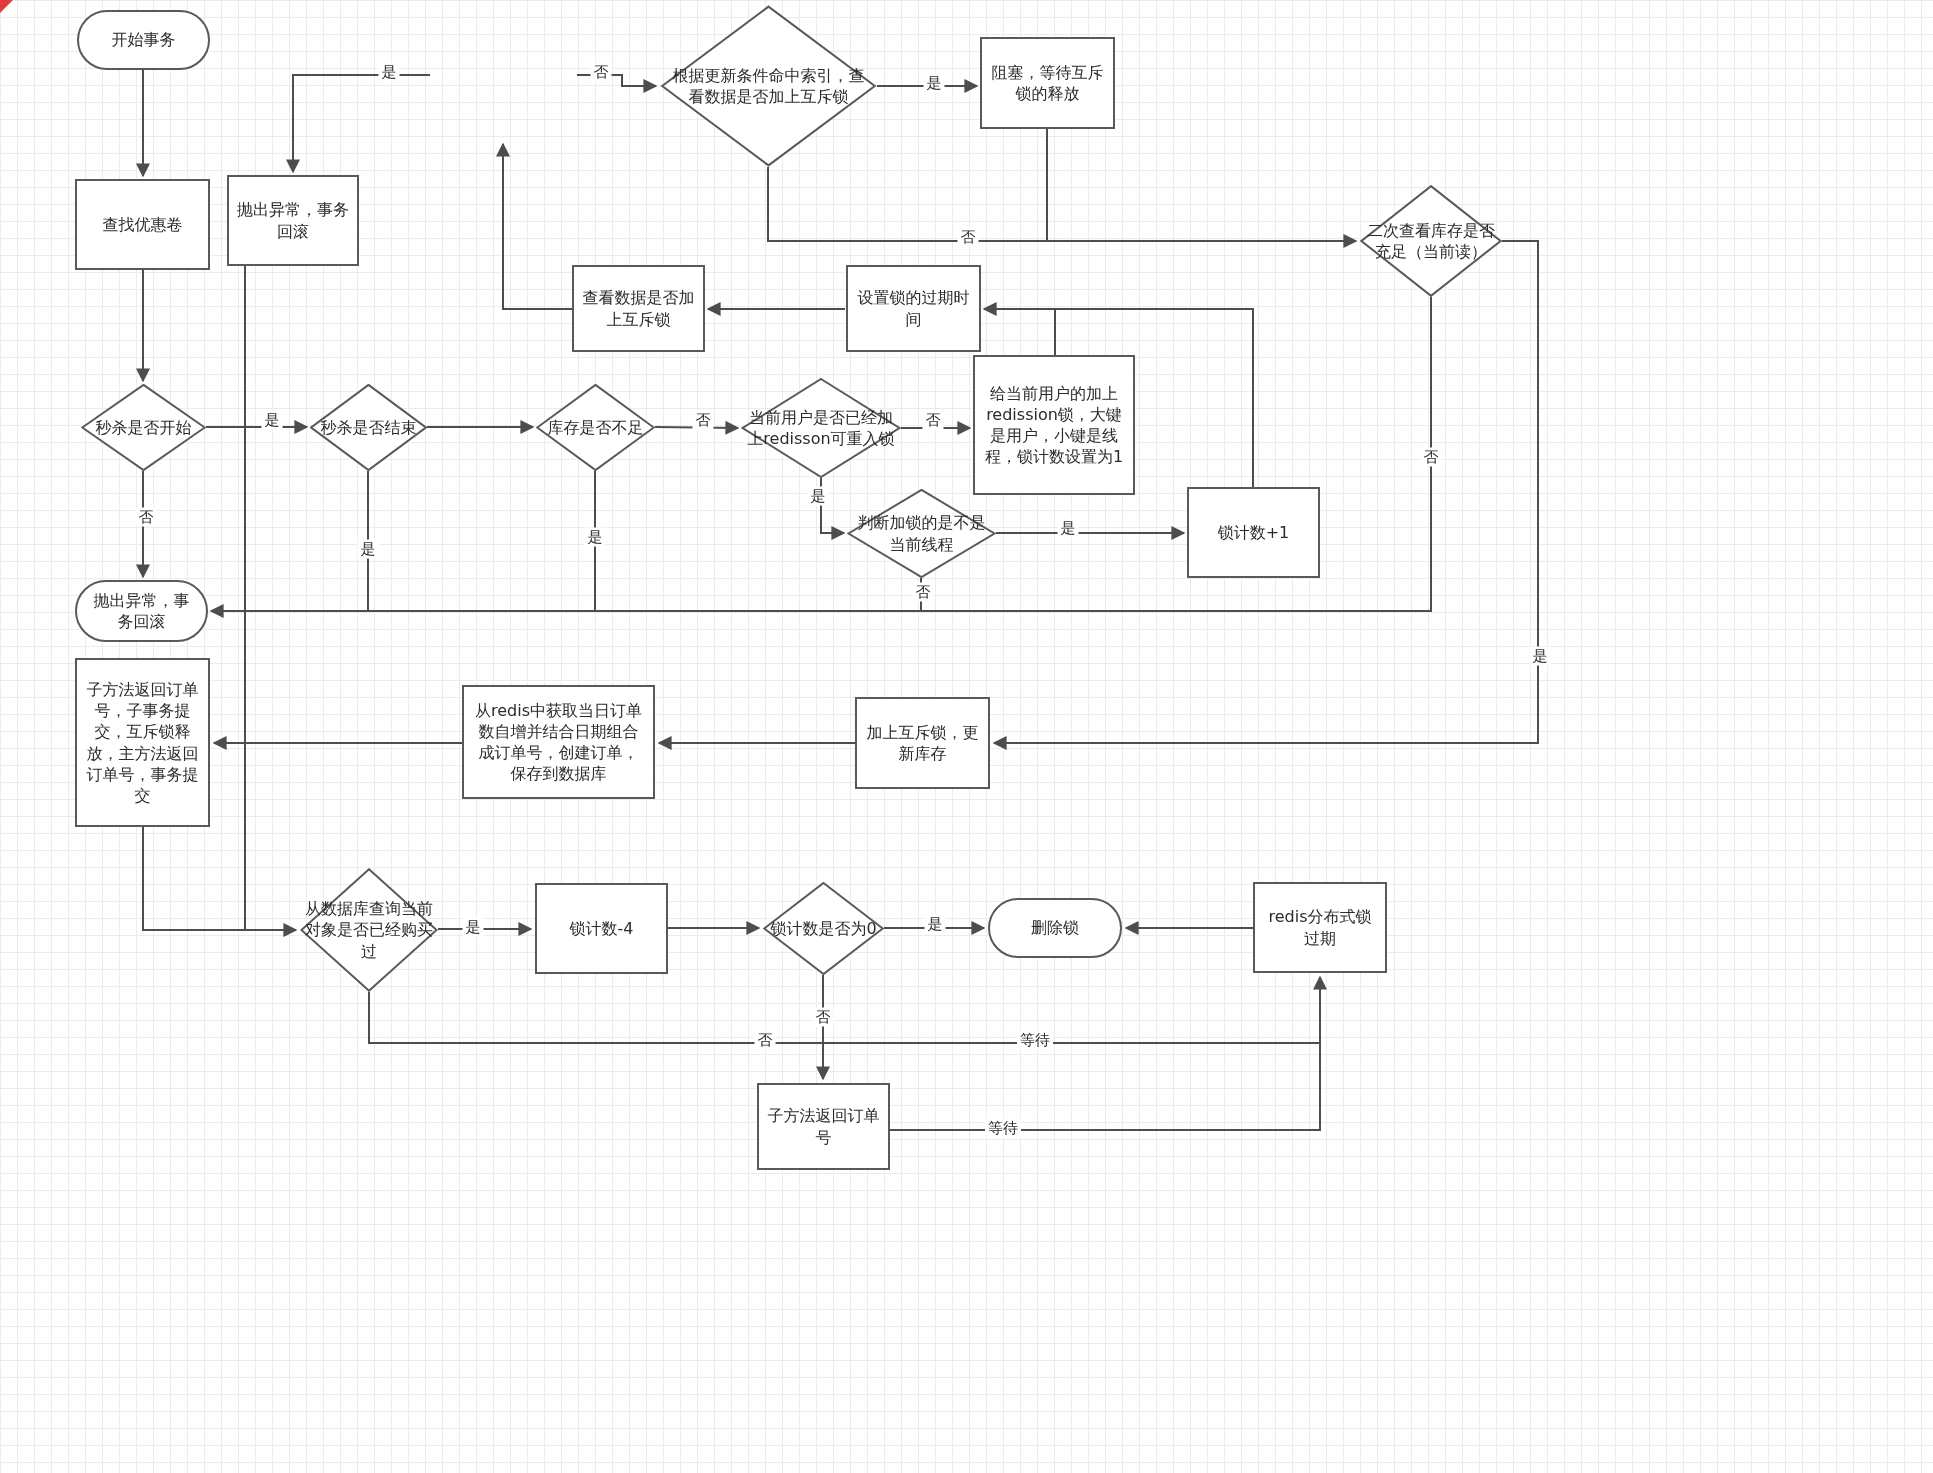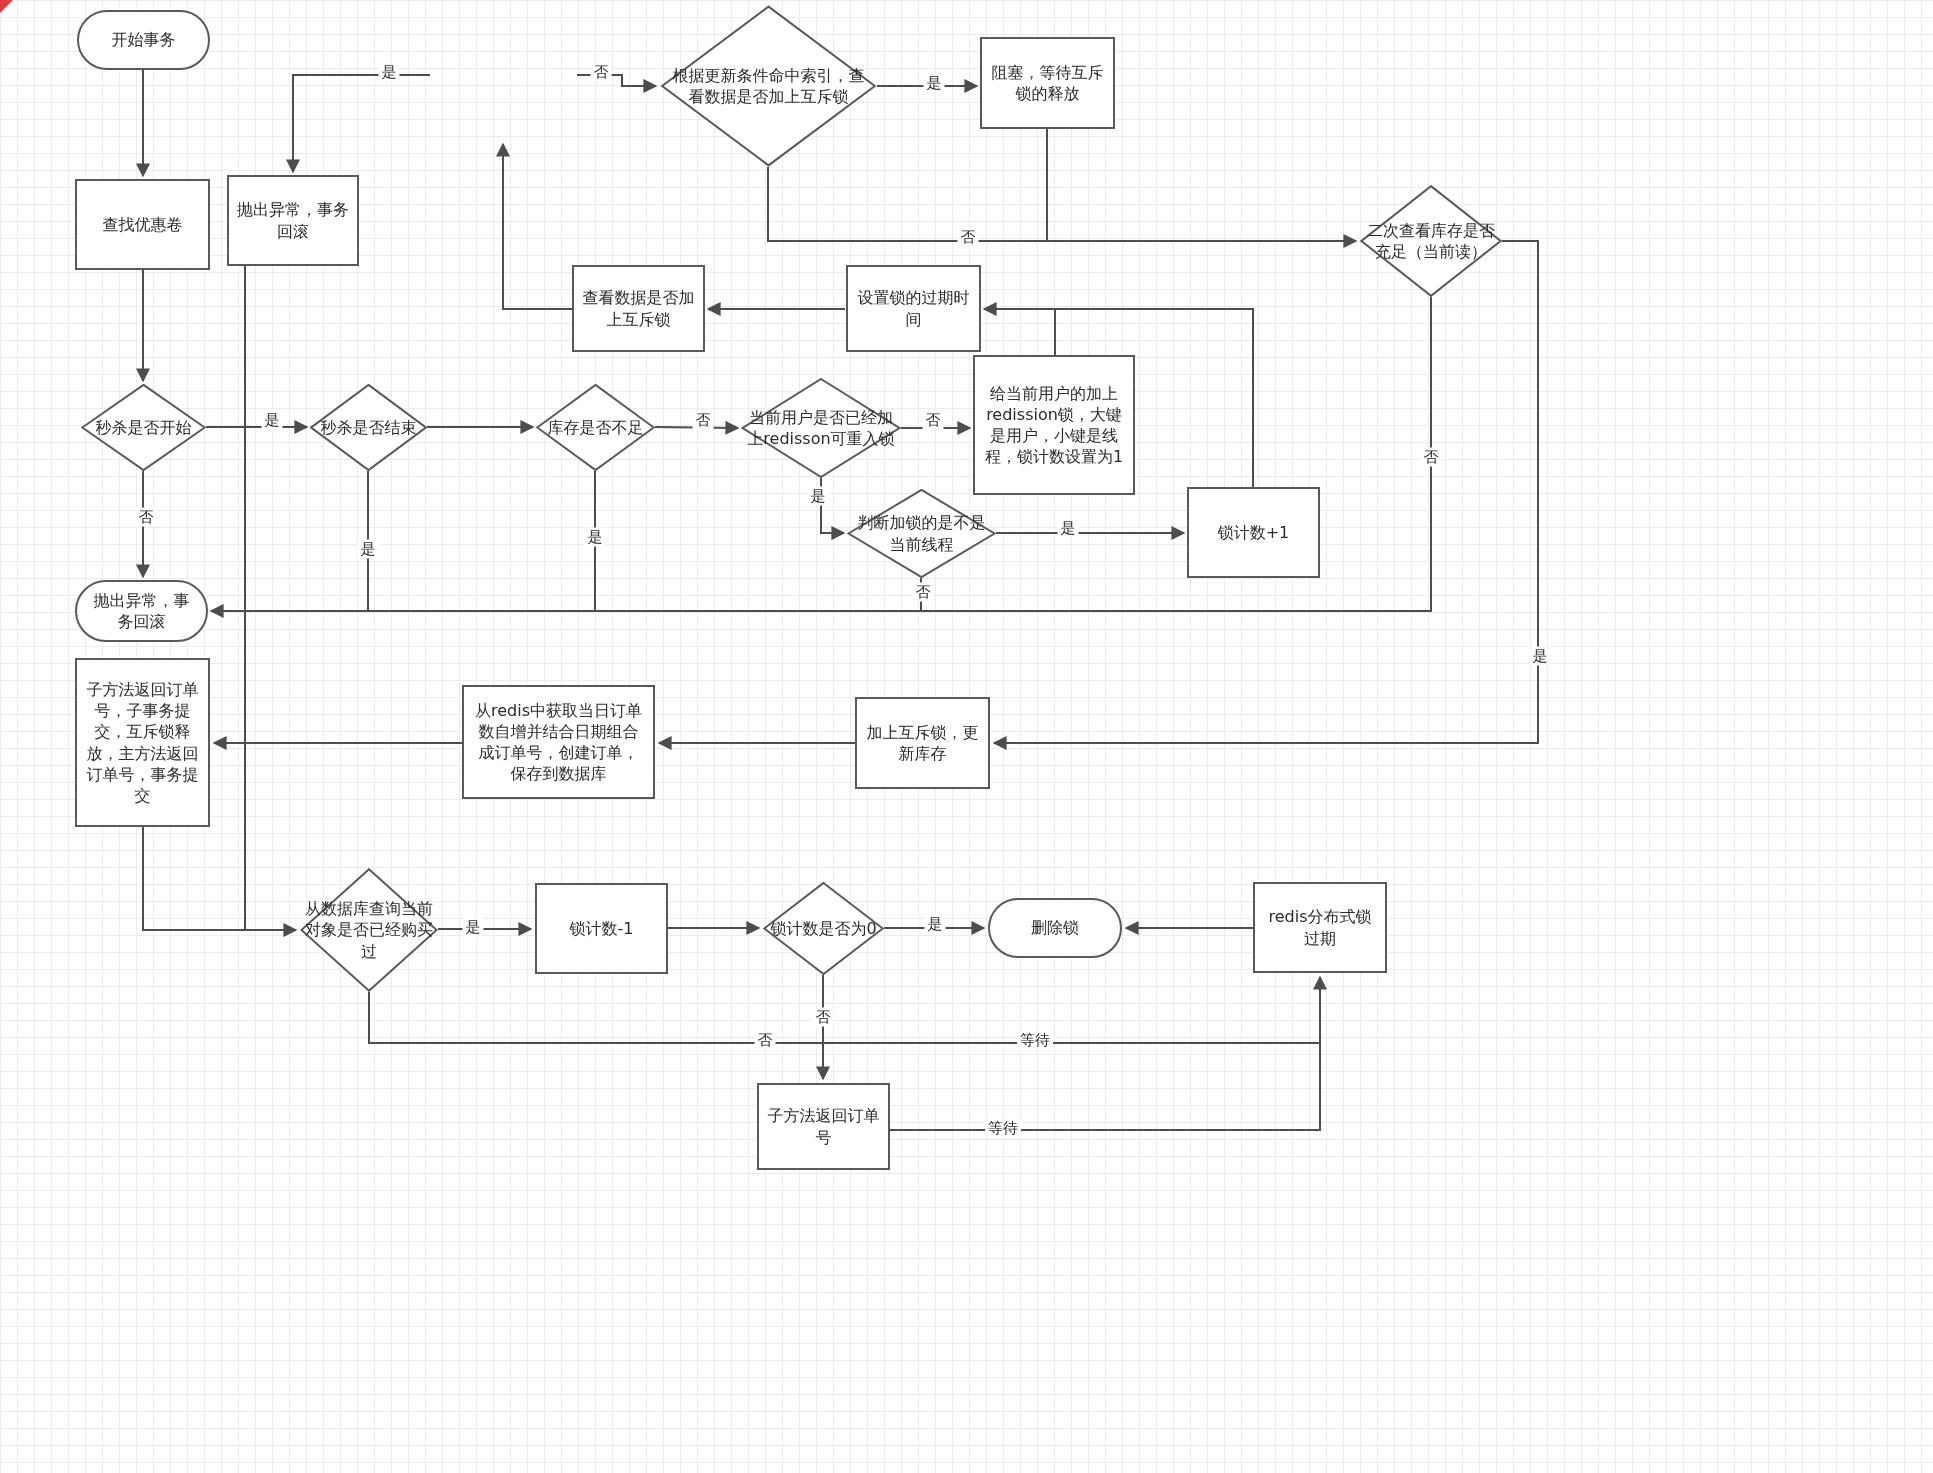--- a/index.html
+++ b/index.html
@@ -186,21 +186,21 @@
   </div>
 
   <div class="node diamond" style="left:300px;top:868px;width:138px;height:124px">
     <svg viewBox="0 0 100 100" preserveAspectRatio="none">
         <polygon points="50,1 99,50 50,99 1,50" vector-effect="non-scaling-stroke"></polygon>
       </svg>
     <span class="node-label">从数据库查询当前对象是否已经购买过</span>
   </div>
 
   <div class="node rect" style="left:535px;top:883px;width:133px;height:91px">
-    <span class="node-label">锁计数-1</span>
+    <span class="node-label">锁计数-4</span>
   </div>
 
   <div class="node diamond" style="left:763px;top:882px;width:121px;height:93px">
     <svg viewBox="0 0 100 100" preserveAspectRatio="none">
         <polygon points="50,1 99,50 50,99 1,50" vector-effect="non-scaling-stroke"></polygon>
       </svg>
     <span class="node-label">锁计数是否为0</span>
   </div>
 
   <div class="node rounded" style="left:988px;top:898px;width:134px;height:60px">

